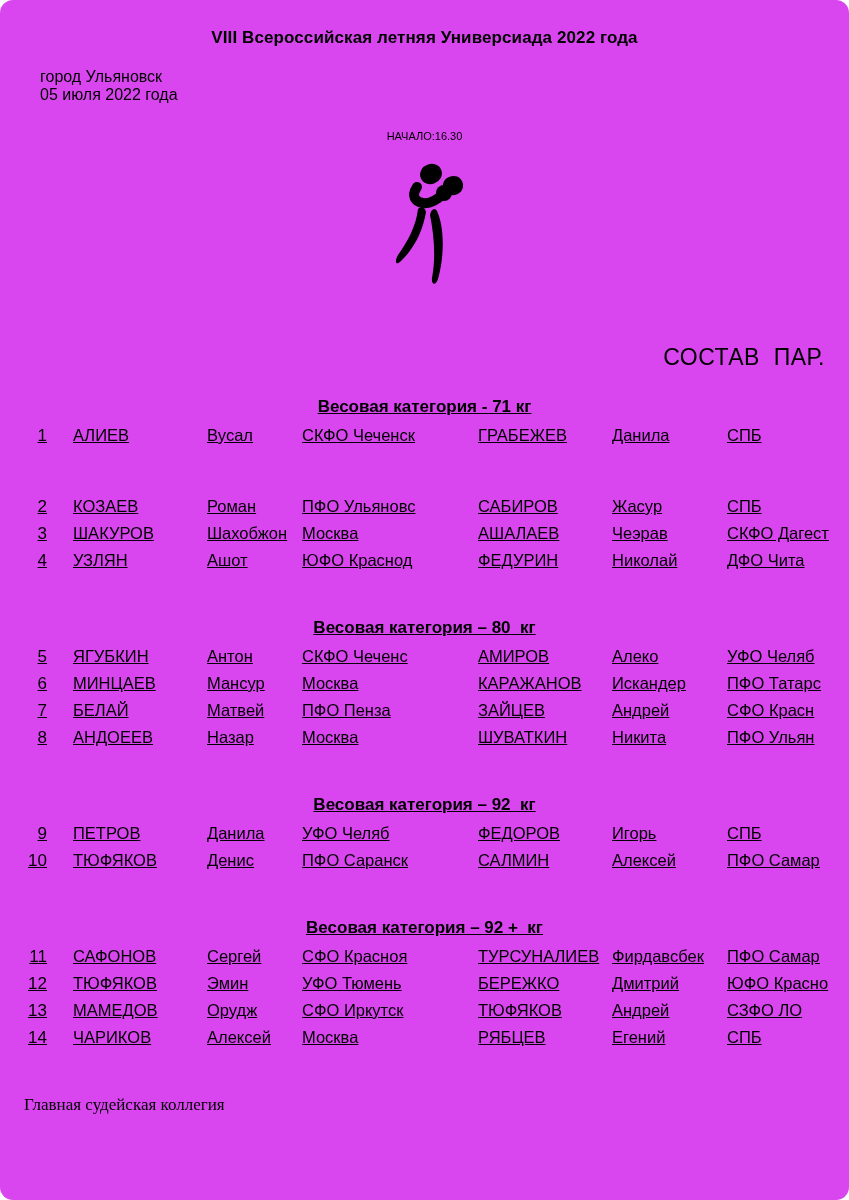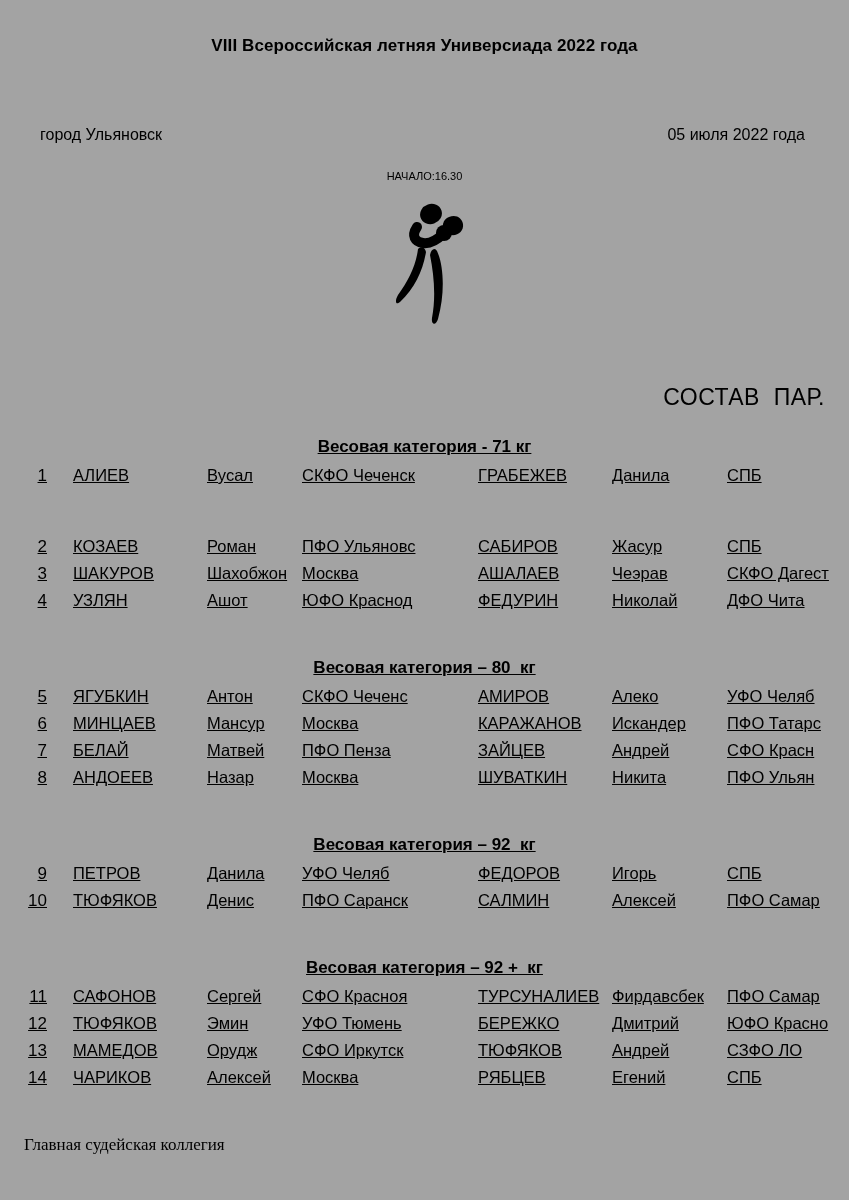--- a/index.html
+++ b/index.html
@@ -5,42 +5,44 @@
   html, body {
     margin: 0;
     padding: 0;
     background: #ffffff;
   }
   .page {
     position: relative;
     width: 849px;
     height: 1200px;
     margin: 0 auto;
-    background: #a3a3a3;
+    background: #d946ef;
     color: #000000;
     font-family: "Liberation Sans", sans-serif;
     box-sizing: border-box;
-    padding: 16px 24px;
+    padding: 8px 24px;
     overflow: hidden;
+    border-radius: 13px;
   }
   .doc-title {
     padding-top: 20px;
     text-align: center;
     font-size: 17px;
     font-weight: bold;
     letter-spacing: 0.1px;
   }
   .meta-row {
-    margin-top: 70px;
+    margin-top: 20px;
     display: flex;
     justify-content: space-between;
     align-items: baseline;
     padding-left: 16px;
     padding-right: 20px;
     font-size: 16px;
+    flex-direction: column;
   }
   .start-time {
     margin-top: 26px;
     text-align: center;
     font-size: 11px;
   }
   .pictogram-wrap {
     margin-top: 20px;
     display: flex;
     justify-content: center;

